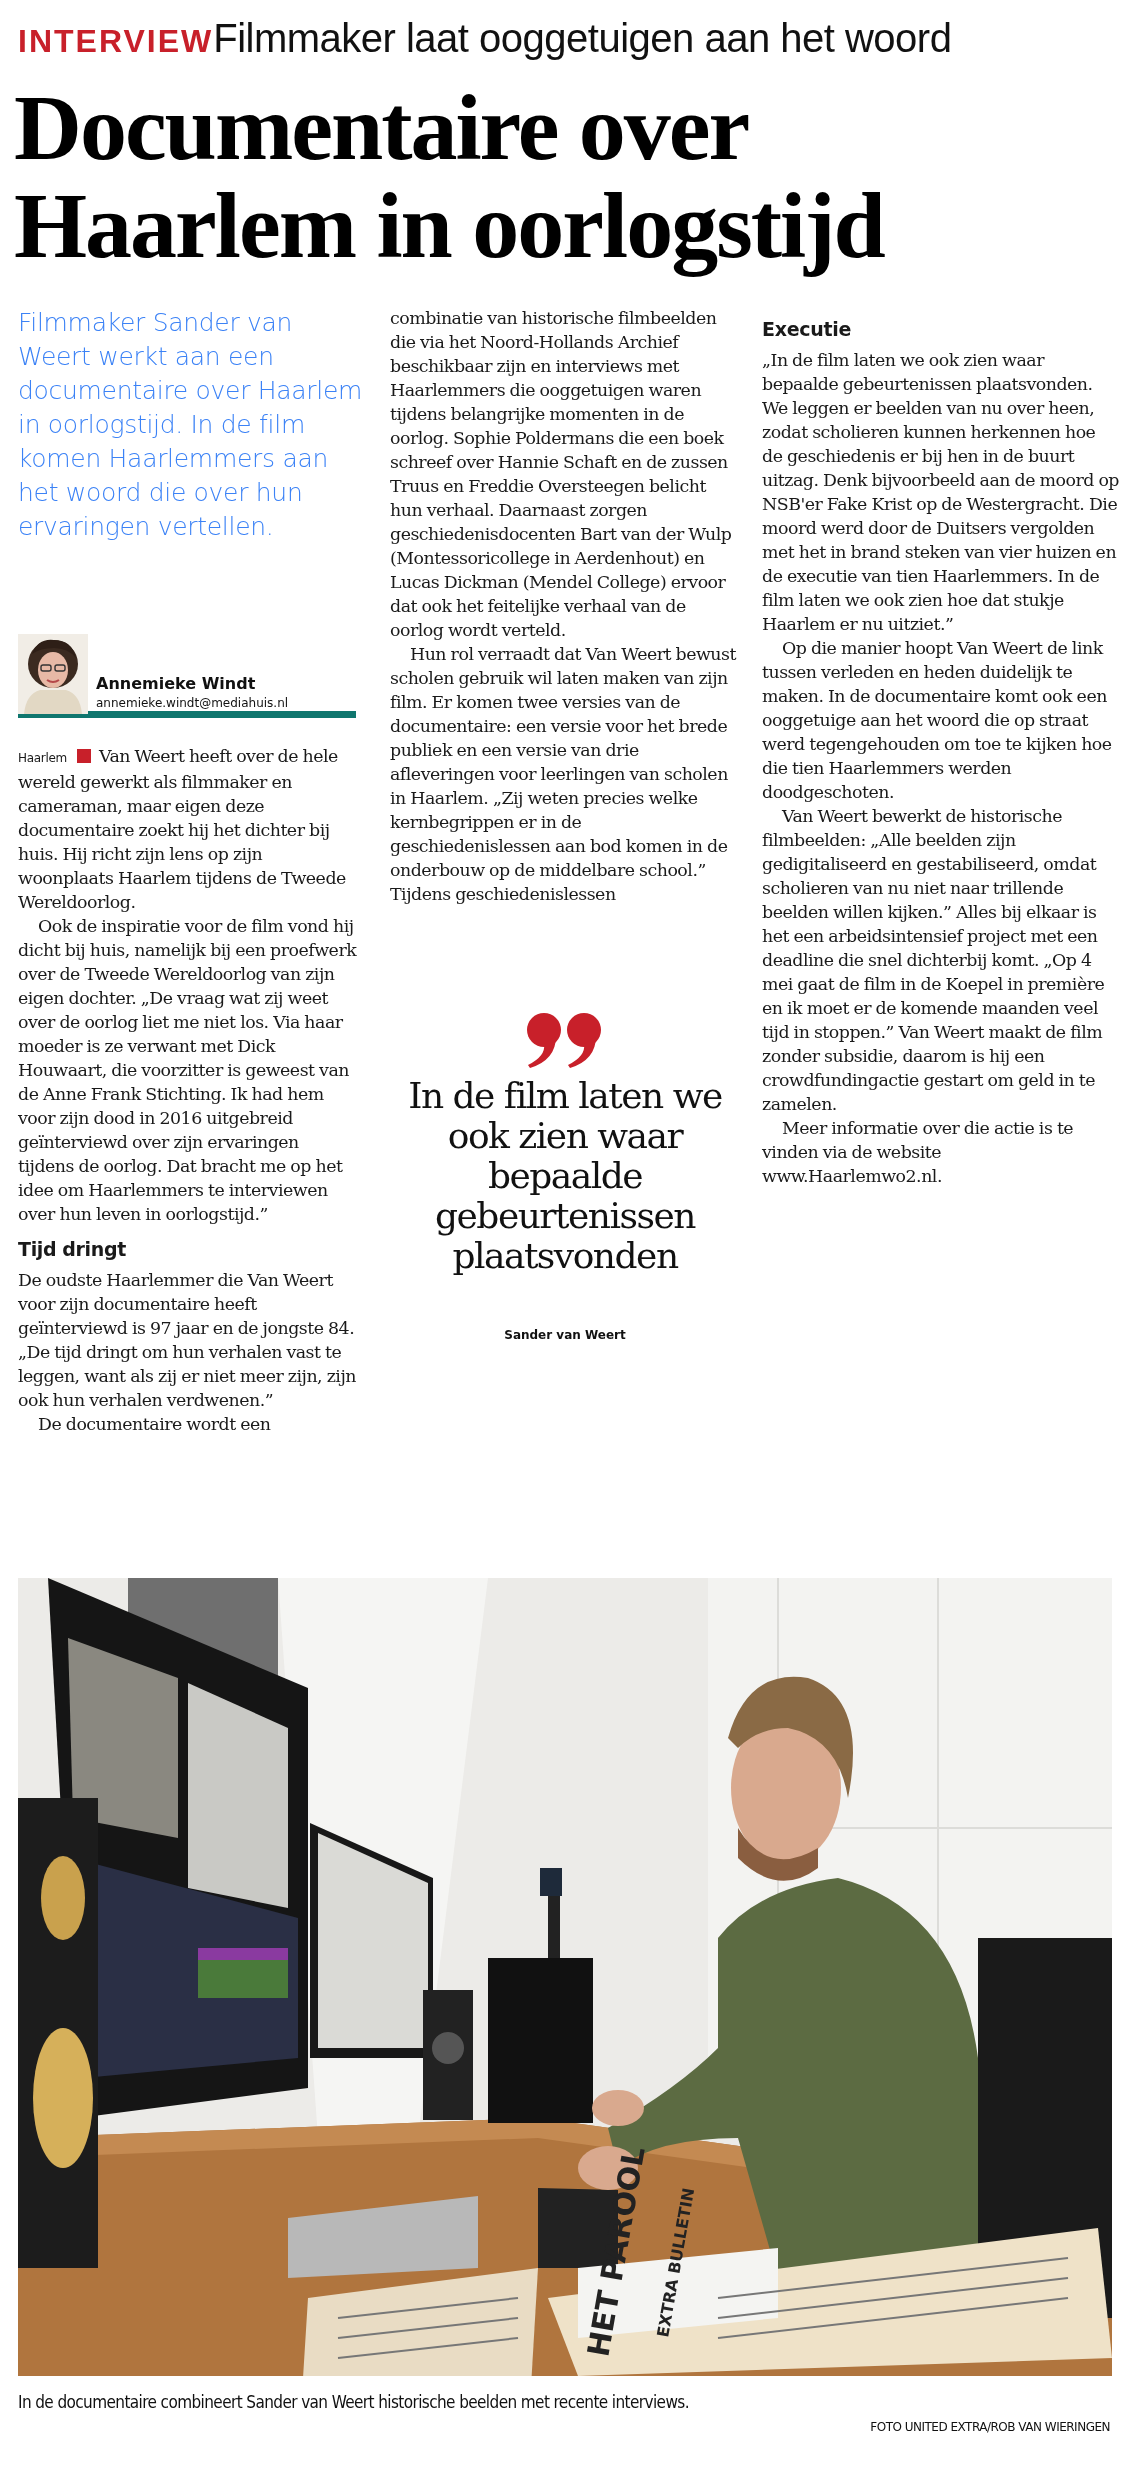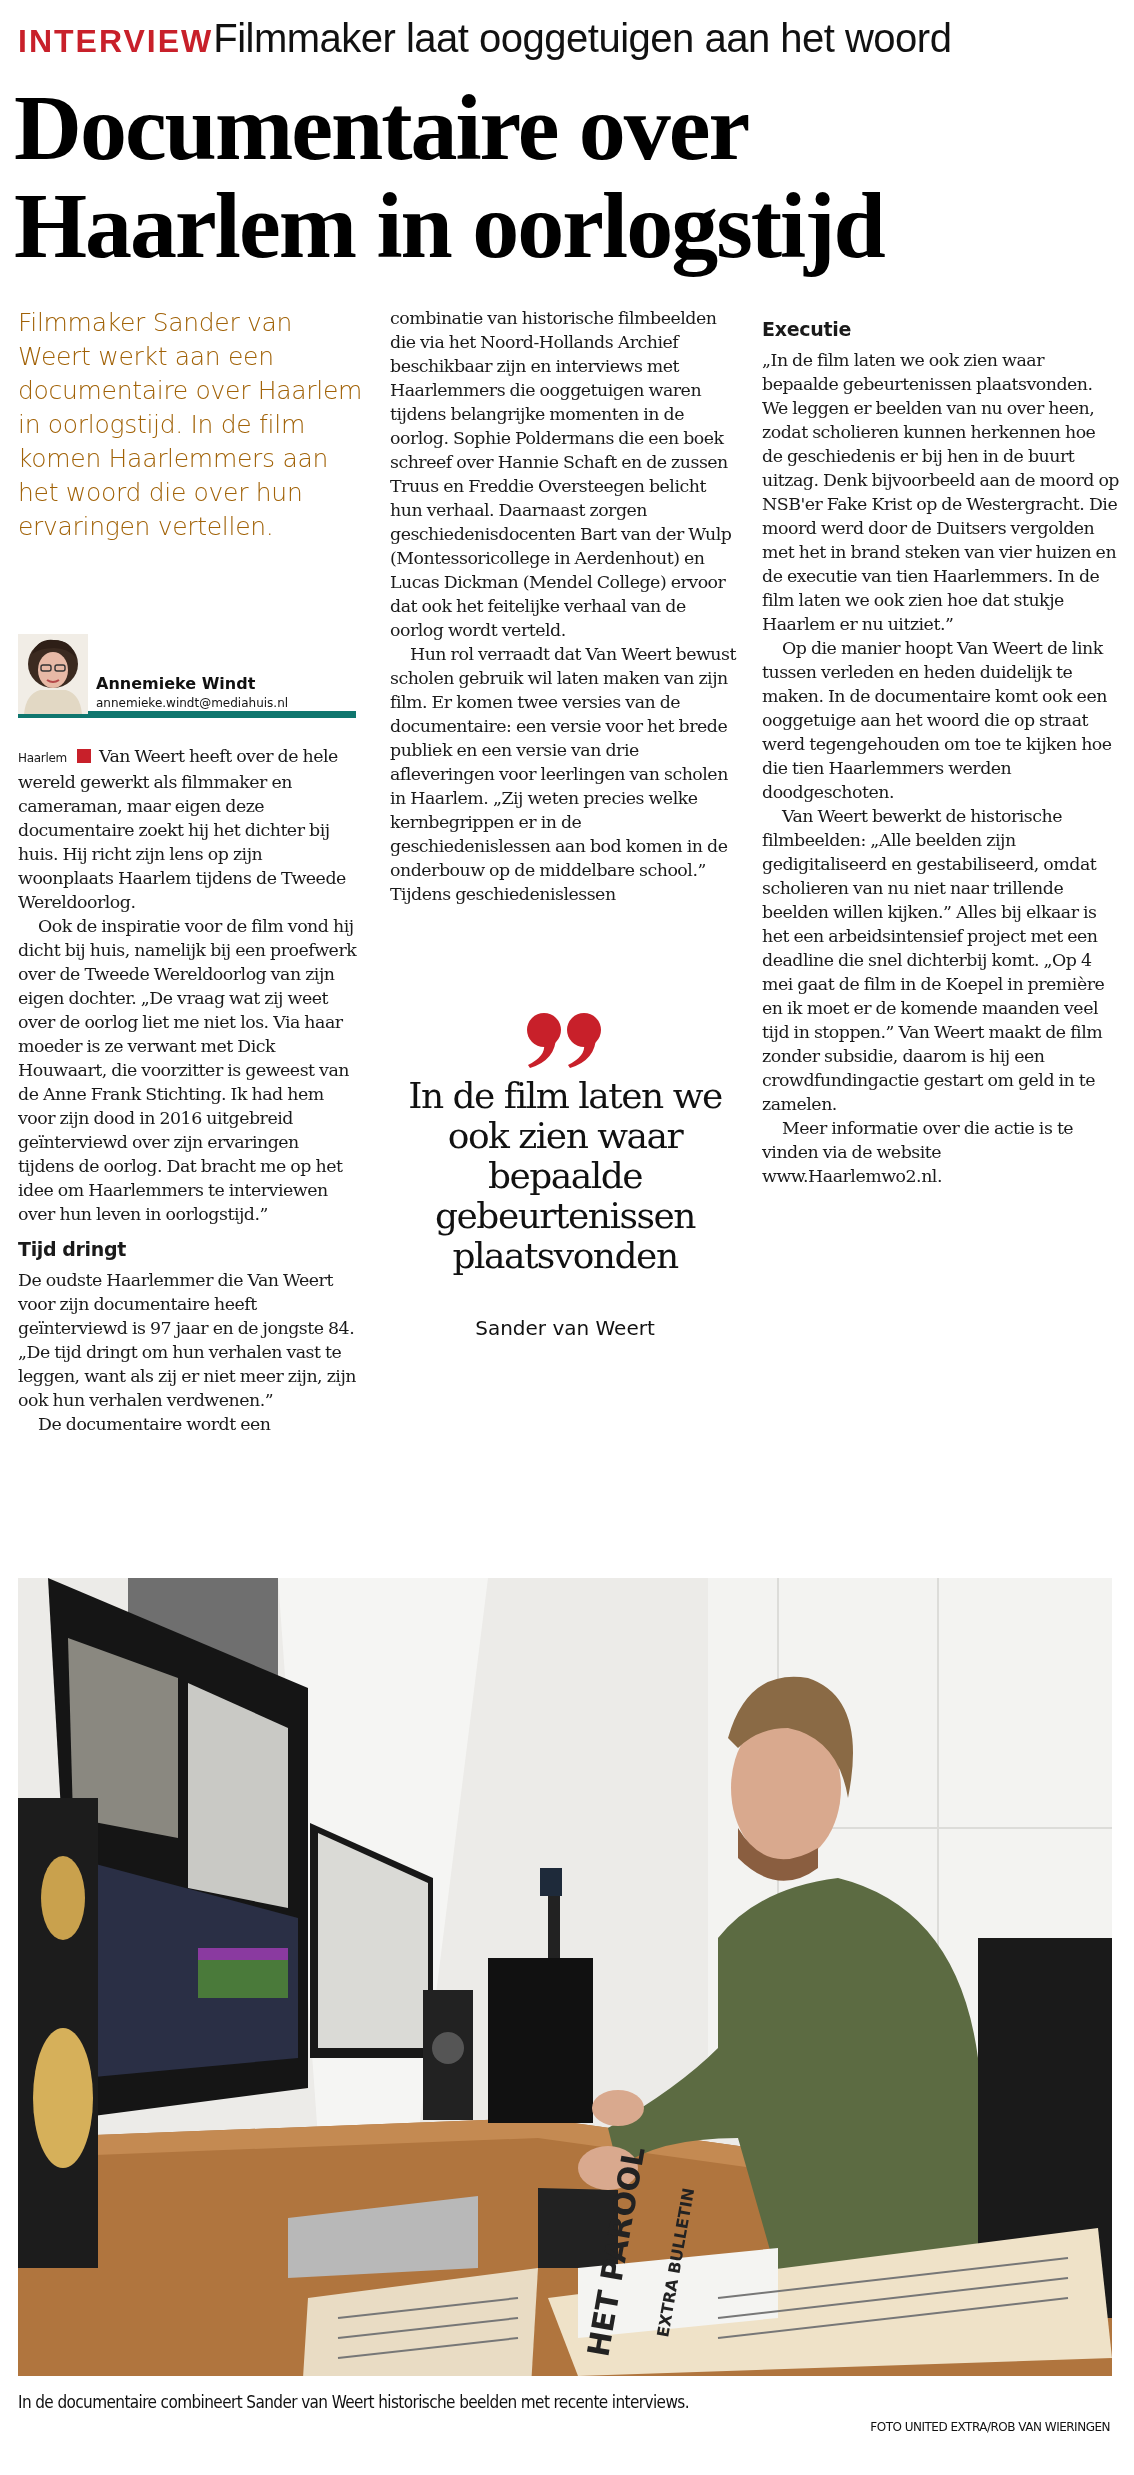--- a/index.html
+++ b/index.html
@@ -18,21 +18,21 @@
     position: absolute; left: 14px; top: 78px; width: 1110px;
     font-family: "Liberation Serif", serif; font-weight: bold;
     font-size: 94px; line-height: 98px; letter-spacing: -2px; color: #000;
   }
 
   .col { position: absolute; top: 306px; width: 352px; }
   .col1 { left: 18px; }
 
   .intro {
     font-family: "DejaVu Sans", sans-serif; font-weight: 300;
-    font-size: 25px; line-height: 34px; color: #a16207; letter-spacing: -0.3px;
+    font-size: 25px; line-height: 34px; color: #3b82f6; letter-spacing: -0.3px;
   }
 
   .byline { position: absolute; left: 18px; top: 628px; width: 338px; height: 90px; border-bottom: 7px solid #0f766e; }
   .author-photo { position: absolute; left: 0; top: 6px; width: 70px; height: 80px; overflow: hidden; }
   .author-name {
     position: absolute; left: 78px; top: 46px;
     font-family: "DejaVu Sans", sans-serif; font-weight: bold; font-size: 16px; color: #111;
   }
   .author-email {
     position: absolute; left: 78px; top: 68px;
@@ -56,22 +56,22 @@
   .col2-body { position: absolute; left: 390px; top: 306px; width: 350px; }
   .col3-body { position: absolute; left: 762px; top: 306px; width: 358px; }
 
   .pullquote { position: absolute; left: 390px; top: 1010px; width: 350px; text-align: center; }
   .quote-mark { display: block; margin: 0 auto; }
   .pq-text {
     font-family: "DejaVu Serif", serif; font-size: 36px; line-height: 40px;
     color: #111; letter-spacing: -1.5px; margin-top: 6px;
   }
   .pq-author {
-    font-family: "DejaVu Sans", sans-serif; font-weight: normal; font-size: 20px;
-    margin-top: 40px; color: #111;
+    font-family: "DejaVu Sans", sans-serif; font-weight: bold; font-size: 12px;
+    margin-top: 52px; color: #111;
   }
 
   .photo { position: absolute; left: 18px; top: 1578px; width: 1094px; height: 798px; overflow: hidden; background: #e9e6e0; }
   .caption {
     position: absolute; left: 18px; top: 2392px; width: 1100px;
     font-family: "DejaVu Sans", sans-serif; font-size: 17px; color: #111; letter-spacing: -0.6px; font-stretch: condensed;
   }
   .credit {
     position: absolute; right: 24px; top: 2420px;
     font-family: "DejaVu Sans", sans-serif; font-size: 12px; color: #111; letter-spacing: -0.5px;

